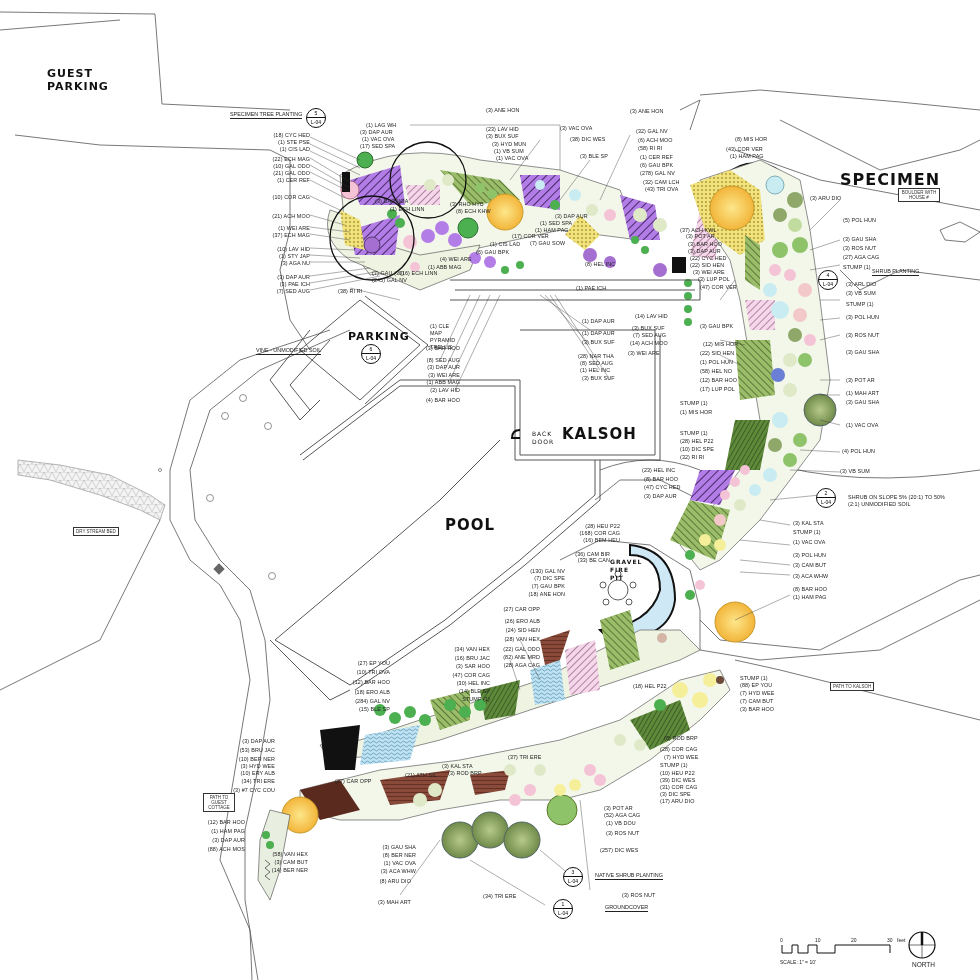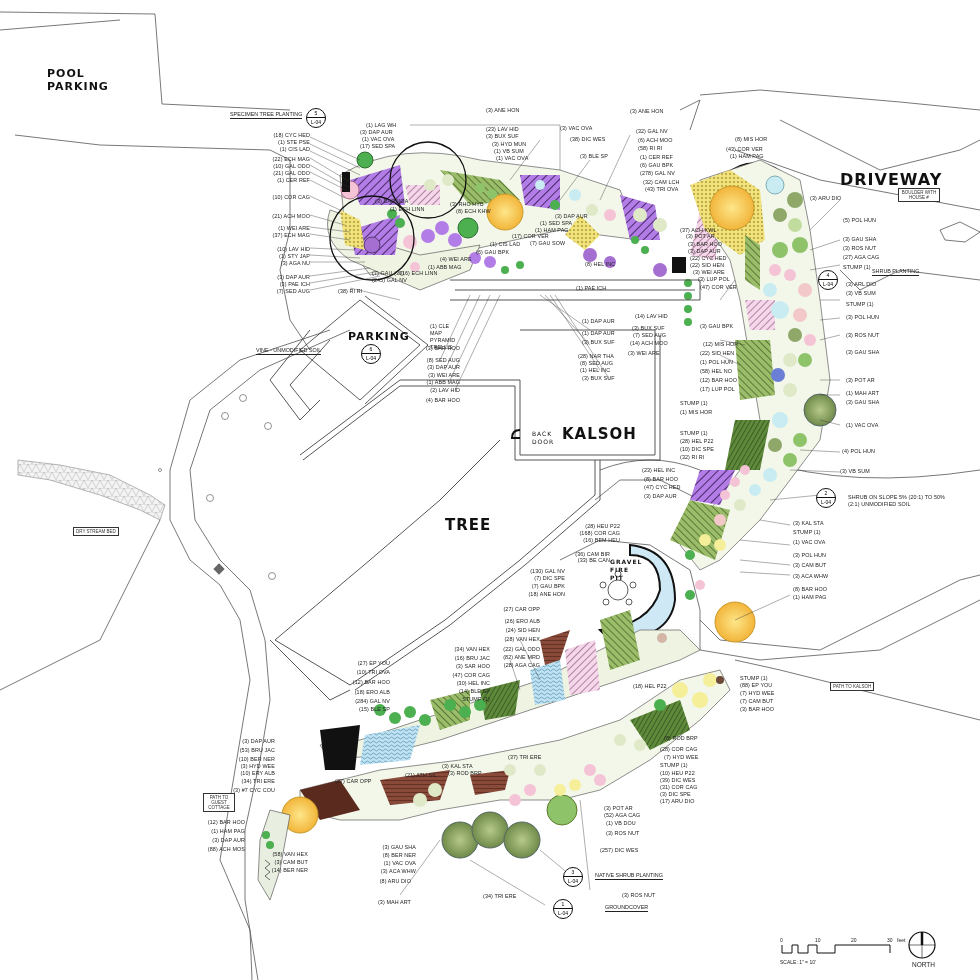--- a/index.html
+++ b/index.html
@@ -346,27 +346,27 @@
     <line x1="909" y1="945" x2="935" y2="945" stroke-width="0.6"></line>
     <line x1="922" y1="932" x2="922" y2="958" stroke-width="0.6"></line>
     <line x1="922" y1="932" x2="922" y2="945" stroke-width="2.5"></line>
   </g>
   <g stroke="#111" stroke-width="1" fill="none">
     <path d="M782 945 L782 953 L792 953 L792 945 L798 945 L798 953 L808 953 L808 945 L817 945 L817 953 L835 953 L835 945 L890 945 L890 953"></path>
   </g>
 </svg>
 
 <div class="big" style="left:47px;top:68px;font-size:11px;">
-  <div>POOL</div>
+  <div>GUEST</div>
   <div style="margin-top:2px;">PARKING</div>
 </div>
-<div class="big" style="left:840px;top:172px;font-size:16px;">DRIVEWAY</div>
+<div class="big" style="left:840px;top:172px;font-size:16px;">SPECIMEN</div>
 <div class="big" style="left:348px;top:331px;font-size:11px;">PARKING</div>
 <div class="big" style="left:562px;top:427px;font-size:15px;">KALSOH</div>
-<div class="big" style="left:445px;top:518px;font-size:15px;">TREE</div>
+<div class="big" style="left:445px;top:518px;font-size:15px;">POOL</div>
 <div class="big" style="left:532px;top:430px;font-size:6px;font-weight:normal;line-height:8px;">
   <div>BACK</div>
     <div>DOOR</div>
 </div>
 <div class="big" style="left:610px;top:558px;font-size:6px;line-height:8px;">
   <div>GRAVEL</div>
     <div>FIRE</div>
     <div>PIT</div>
 </div>
 

